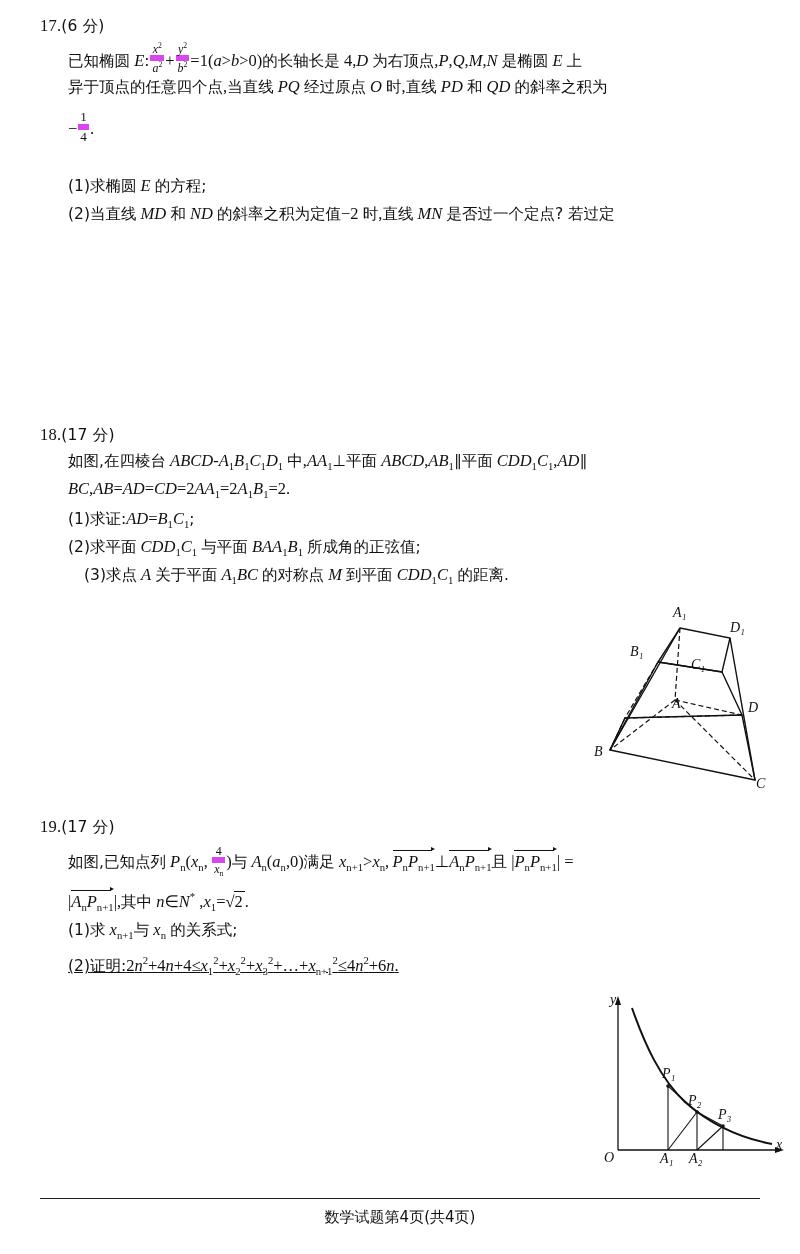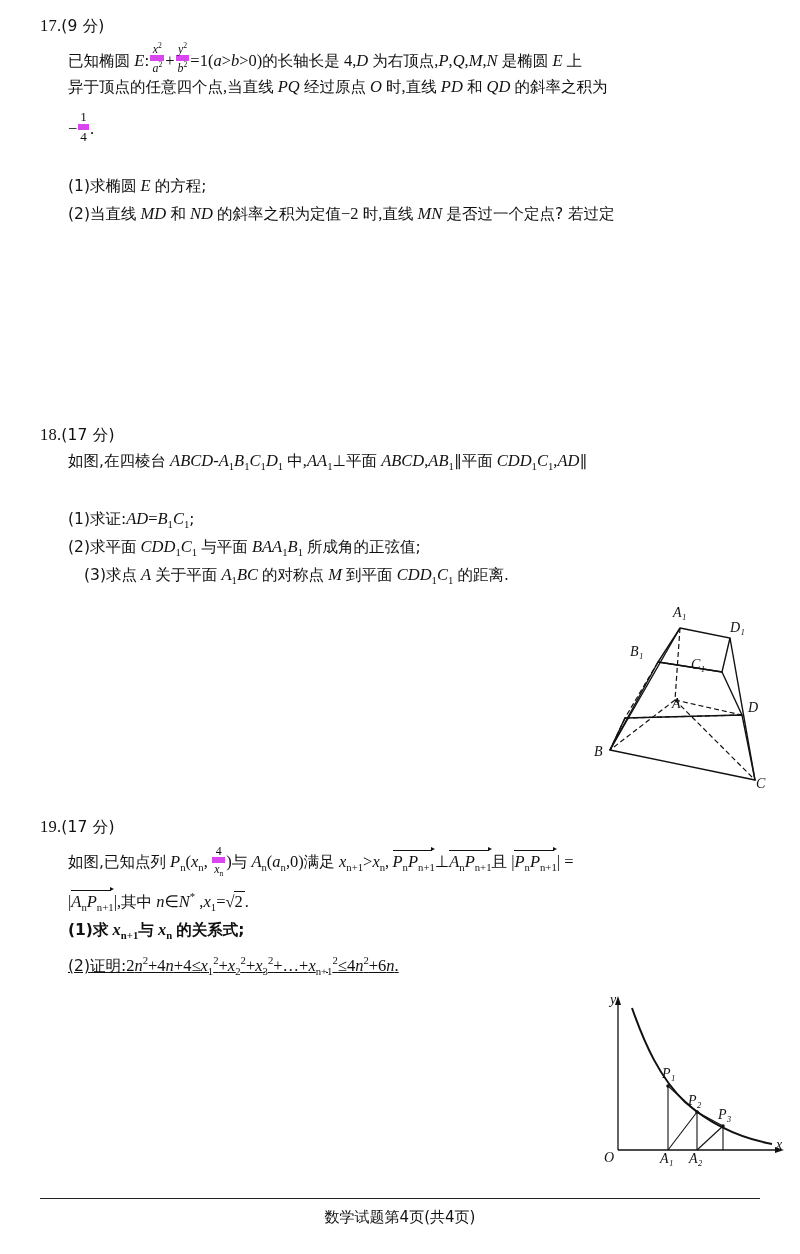--- a/index.html
+++ b/index.html
@@ -118,21 +118,21 @@
     font-style: italic;
     font-size: 14px;
   }
 </style>
 </head>
 <body>
 
 <div class="page">
 
   <div class="qnum" style="left:40px; top:16px;">
-    <span>17.</span><span class="cjk">(9 分)</span>
+    <span>17.</span><span class="cjk">(6 分)</span>
   </div>
 
   <div class="body-line" style="left:68px; top:42px;">
     <span class="cjk">已知椭圆</span> <span class="ital">E</span><span class="cjk">:</span><span class="frac"><span class="num"><span class="ital">x</span><span class="supn">2</span></span><span class="den"><span class="ital">a</span><span class="supn">2</span></span></span>+<span class="frac"><span class="num"><span class="ital">y</span><span class="supn">2</span></span><span class="den"><span class="ital">b</span><span class="supn">2</span></span></span>=1(<span class="ital">a</span>&gt;<span class="ital">b</span>&gt;0)<span class="cjk">的长轴长是</span> 4,<span class="ital">D</span> <span class="cjk">为右顶点</span>,<span class="ital">P</span>,<span class="ital">Q</span>,<span class="ital">M</span>,<span class="ital">N</span> <span class="cjk">是椭圆</span> <span class="ital">E</span> <span class="cjk">上</span>
   </div>
 
   <div class="body-line" style="left:68px; top:77px;">
     <span class="cjk">异于顶点的任意四个点</span>,<span class="cjk">当直线</span> <span class="ital">PQ</span> <span class="cjk">经过原点</span> <span class="ital">O</span> <span class="cjk">时</span>,<span class="cjk">直线</span> <span class="ital">PD</span> <span class="cjk">和</span> <span class="ital">QD</span> <span class="cjk">的斜率之积为</span>
   </div>
 
@@ -150,20 +150,23 @@
 
 
   <div class="qnum" style="left:40px; top:425px;">
     <span>18.</span><span class="cjk">(17 分)</span>
   </div>
 
   <div class="body-line" style="left:68px; top:451px;">
     <span class="cjk">如图,在四棱台</span> <span class="ital">ABCD</span>-<span class="ital">A</span><span class="subn">1</span><span class="ital">B</span><span class="subn">1</span><span class="ital">C</span><span class="subn">1</span><span class="ital">D</span><span class="subn">1</span> <span class="cjk">中</span>,<span class="ital">AA</span><span class="subn">1</span><span class="cjk">⊥平面</span> <span class="ital">ABCD</span>,<span class="ital">AB</span><span class="subn">1</span><span class="cjk">∥平面</span> <span class="ital">CDD</span><span class="subn">1</span><span class="ital">C</span><span class="subn">1</span>,<span class="ital">AD</span><span class="cjk">∥</span>
   </div>
 
+  <div class="body-line" style="left:68px; top:479px;">
+    <span class="ital">BC</span>,<span class="ital">AB</span>=<span class="ital">AD</span>=<span class="ital">CD</span>=2<span class="ital">AA</span><span class="subn">1</span>=2<span class="ital">A</span><span class="subn">1</span><span class="ital">B</span><span class="subn">1</span>=2.
+  </div>
 
   <div class="body-line" style="left:68px; top:509px;">
     <span class="cjk">(1)求证:</span><span class="ital">AD</span>=<span class="ital">B</span><span class="subn">1</span><span class="ital">C</span><span class="subn">1</span><span class="cjk">;</span>
   </div>
 
   <div class="body-line" style="left:68px; top:537px;">
     <span class="cjk">(2)求平面</span> <span class="ital">CDD</span><span class="subn">1</span><span class="ital">C</span><span class="subn">1</span> <span class="cjk">与平面</span> <span class="ital">BAA</span><span class="subn">1</span><span class="ital">B</span><span class="subn">1</span> <span class="cjk">所成角的正弦值;</span>
   </div>
 
   <div class="body-line" style="left:84px; top:565px;">
@@ -206,21 +209,21 @@
   </div>
 
   <div class="body-line" style="left:68px; top:845px;">
     <span class="cjk">如图,已知点列</span> <span class="ital">P</span><span class="subn">n</span>(<span class="ital">x</span><span class="subn">n</span>, <span class="frac"><span class="num" style="font-style:normal;">4</span><span class="den"><span class="ital">x</span><span class="subn">n</span></span></span>)<span class="cjk">与</span> <span class="ital">A</span><span class="subn">n</span>(<span class="ital">a</span><span class="subn">n</span>,0)<span class="cjk">满足</span> <span class="ital">x</span><span class="subn">n+1</span>&gt;<span class="ital">x</span><span class="subn">n</span>, <span class="vecbar"><span class="ital">P</span><span class="subn">n</span><span class="ital">P</span><span class="subn">n+1</span></span>⊥<span class="vecbar"><span class="ital">A</span><span class="subn">n</span><span class="ital">P</span><span class="subn">n+1</span></span><span class="cjk">且</span> |<span class="vecbar"><span class="ital">P</span><span class="subn">n</span><span class="ital">P</span><span class="subn">n+1</span></span>| =
   </div>
 
   <div class="body-line" style="left:68px; top:886px;">
     |<span class="vecbar"><span class="ital">A</span><span class="subn">n</span><span class="ital">P</span><span class="subn">n+1</span></span>|,<span class="cjk">其中</span> <span class="ital">n</span>∈<span class="ital">N</span><span class="supn">*</span> ,<span class="ital">x</span><span class="subn">1</span>=√<span class="sqrt">2</span>.
   </div>
 
-  <div class="body-line" style="left:68px; top:920px;font-weight:bold;">
+  <div class="body-line" style="left:68px; top:920px;">
     <span class="cjk">(1)求</span> <span class="ital">x</span><span class="subn">n+1</span><span class="cjk">与</span> <span class="ital">x</span><span class="subn">n</span> <span class="cjk">的关系式;</span>
   </div>
 
   <div class="body-line" style="left:68px; top:950px;text-decoration:underline;">
     <span class="cjk">(2)证明:</span>2<span class="ital">n</span><span class="supn">2</span>+4<span class="ital">n</span>+4≤<span class="ital">x</span><span class="subn">1</span><span class="supn">2</span>+<span class="ital">x</span><span class="subn">2</span><span class="supn">2</span>+<span class="ital">x</span><span class="subn">3</span><span class="supn">2</span>+…+<span class="ital">x</span><span class="subn">n+1</span><span class="supn">2</span>≤4<span class="ital">n</span><span class="supn">2</span>+6<span class="ital">n</span>.
   </div>
 
   <div class="figure" style="left:590px; top:990px; width:200px; height:185px;">
     <svg width="200" height="185" viewBox="0 0 200 185">
 

